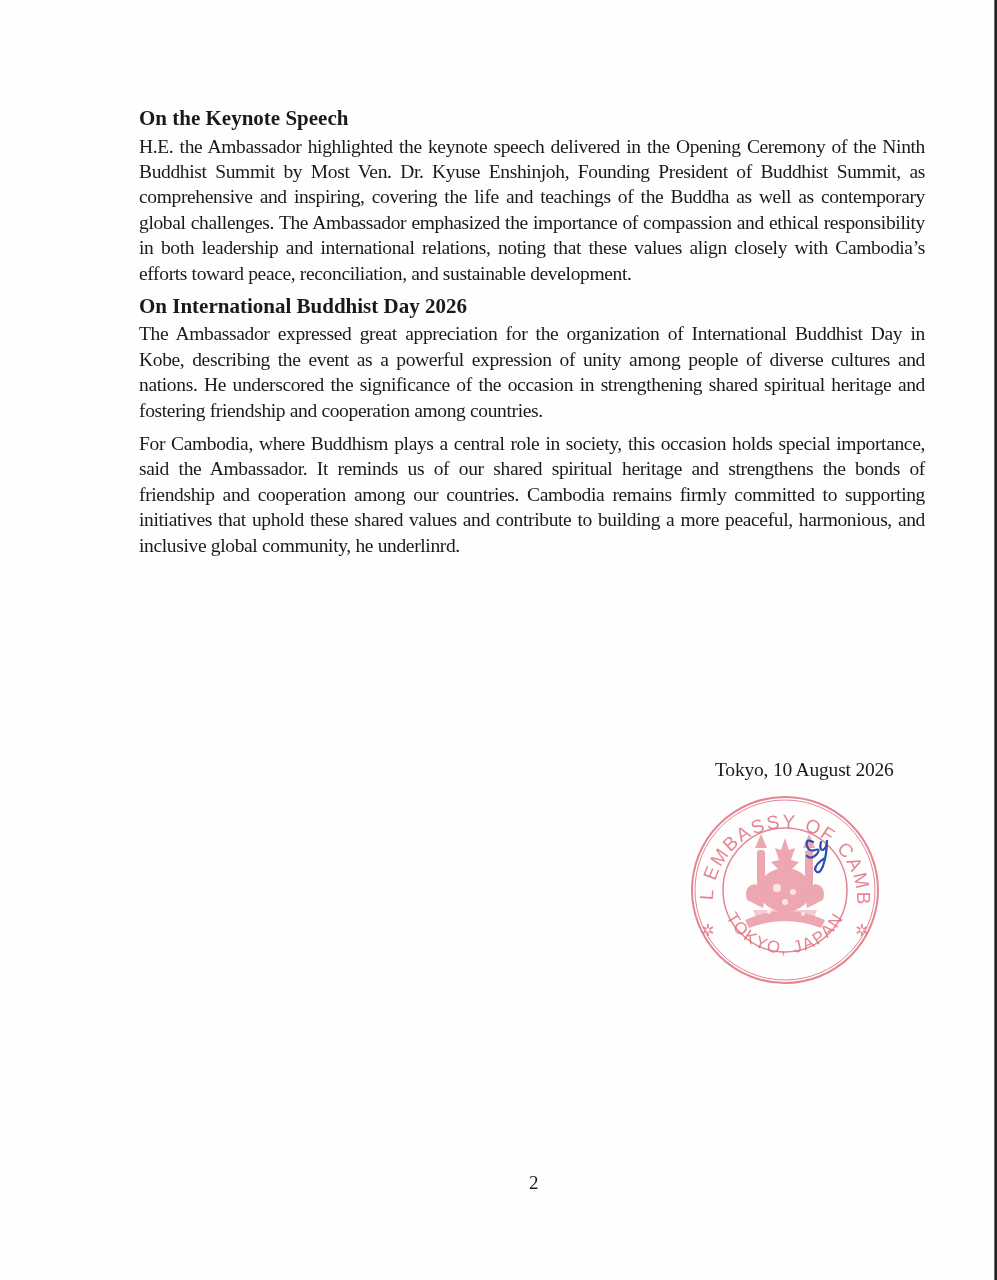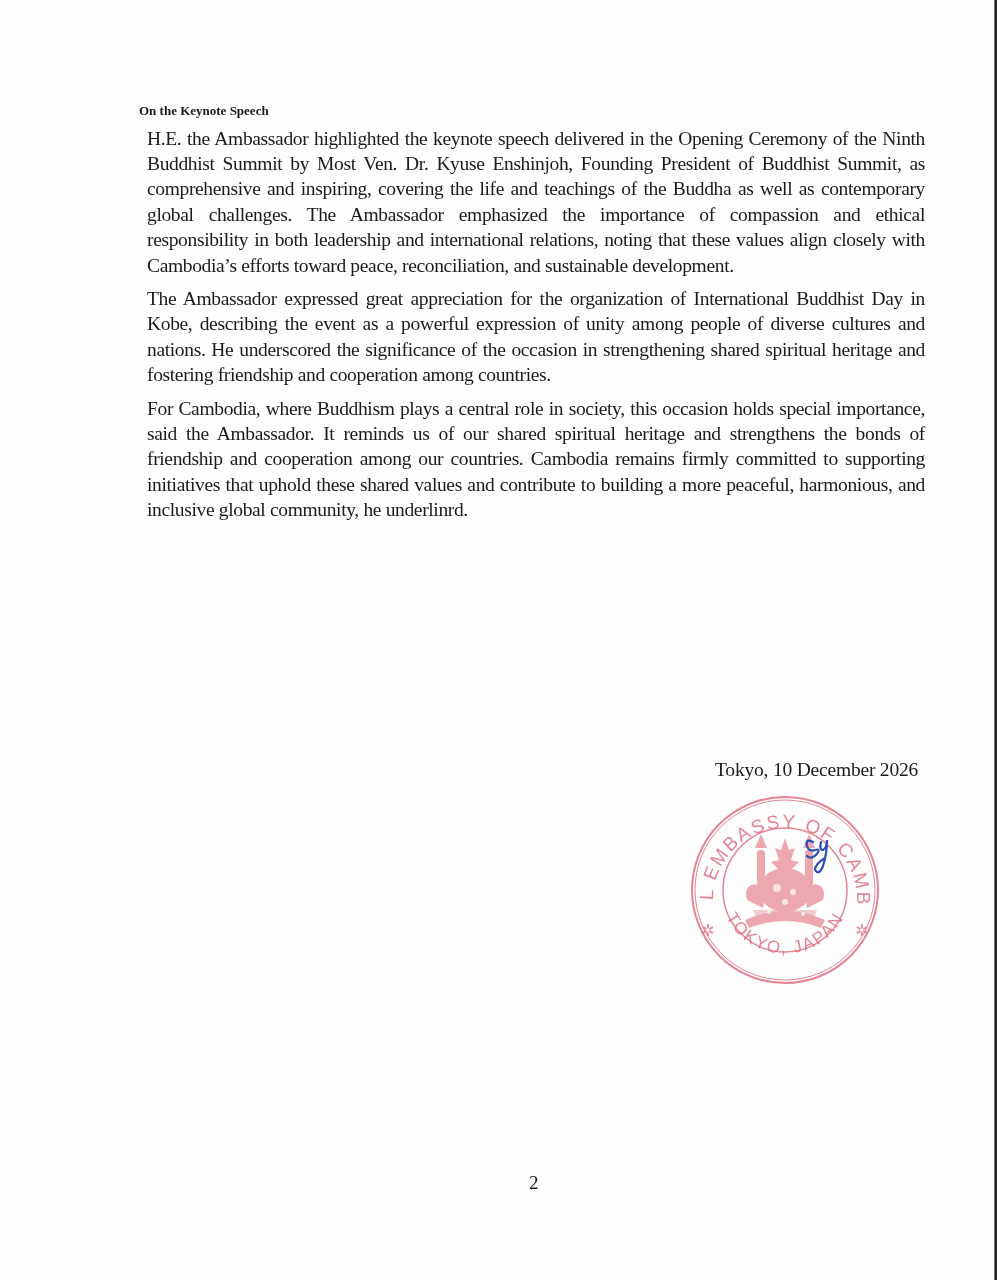--- a/index.html
+++ b/index.html
@@ -32,30 +32,30 @@
       background: linear-gradient(to right, #bdbdbd 0px, #222 1px, #222 3px);
     }
     .content {
       position: absolute;
       left: 139px;
       top: 98px;
       width: 786px;
     }
     .heading {
       font-weight: bold;
-      font-size: 13px;
+      font-size: 21px;
       line-height: 25.5px;
-      margin: 0 0 2px 0;
+      margin: 8px 0 2px 0;
       letter-spacing: 0px;
     }
     .para {
       font-size: 19.5px;
       line-height: 25.4px;
       text-align: justify;
-      margin: 0 0 8px 8px;
+      margin: 0 0 8px 0;
       letter-spacing: -0.35px;
       word-spacing: 0px;
     }
     .sec2-heading { margin-top: 0px; }
     .dateline {
       position: absolute;
       left: 715px;
       top: 757px;
       font-size: 19.5px;
       line-height: 25px;
@@ -82,26 +82,27 @@
 <div class="page">
   <div class="edge"></div>
 
   <div class="content">
     <section>
       <h2 class="heading">On the Keynote Speech</h2>
       <p class="para">H.E. the Ambassador highlighted the keynote speech delivered in the Opening Ceremony of the Ninth Buddhist Summit by Most Ven. Dr. Kyuse Enshinjoh, Founding President of Buddhist Summit, as comprehensive and inspiring, covering the life and teachings of the Buddha as well as contemporary global challenges. The Ambassador emphasized the importance of compassion and ethical responsibility in both leadership and international relations, noting that these values align closely with Cambodia’s efforts toward peace, reconciliation, and sustainable development.</p>
     </section>
 
     <section>
+      <h2 class="heading sec2-heading">On International Buddhist Day 2026</h2>
       <p class="para">The Ambassador expressed great appreciation for the organization of International Buddhist Day in Kobe, describing the event as a powerful expression of unity among people of diverse cultures and nations. He underscored the significance of the occasion in strengthening shared spiritual heritage and fostering friendship and cooperation among countries.</p>
       <p class="para">For Cambodia, where Buddhism plays a central role in society, this occasion holds special importance, said the Ambassador. It reminds us of our shared spiritual heritage and strengthens the bonds of friendship and cooperation among our countries. Cambodia remains firmly committed to supporting initiatives that uphold these shared values and contribute to building a more peaceful, harmonious, and inclusive global community, he underlinrd.</p>
     </section>
   </div>
 
-  <div class="dateline">Tokyo, 10 December 2026</div>
+  <div class="dateline">Tokyo, 10 August 2026</div>
 
   <div class="seal">
     <svg width="200" height="200" viewBox="0 0 200 200">
       <defs>
         <path id="topArc" d="M 28 110 A 72 72 0 0 1 172 110"></path>
         <path id="botArc" d="M 40 125 A 66 66 0 0 0 160 125"></path>
       </defs>
       <g fill="none" stroke="#e0707f" stroke-width="2" opacity="0.85">
         <circle cx="100" cy="100" r="93"></circle>
         <circle cx="100" cy="100" r="90" stroke-width="1"></circle>

